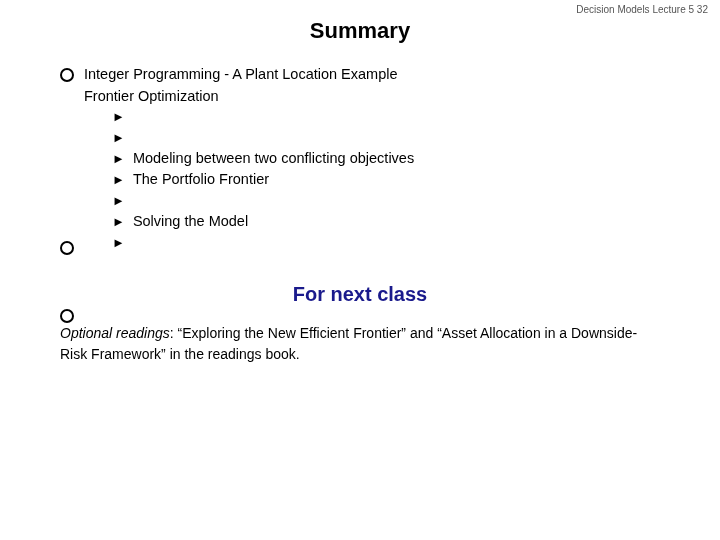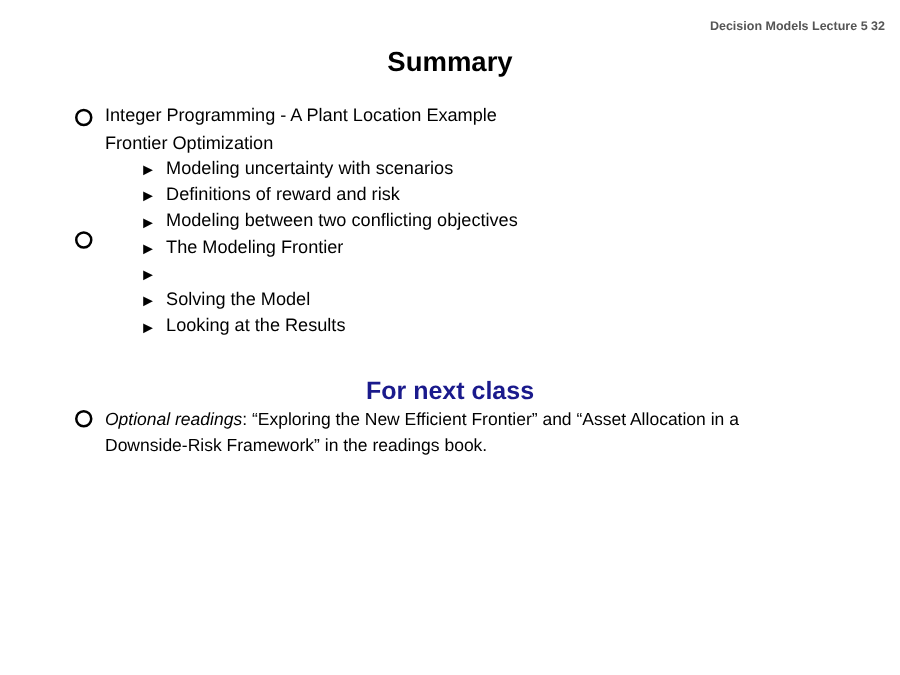--- a/index.html
+++ b/index.html
@@ -14,46 +14,45 @@
       background: #ffffff;
       font-family: Arial, sans-serif;
       font-size: 14px;
       color: #000000;
       overflow: hidden;
       position: relative;
     }
 
     .page-header {
       position: absolute;
-      top: 16px;
+      top: 4px;
       right: 12px;
       font-size: 10px;
       color: #555555;
-      font-weight: bold;
     }
 
     .content {
-      padding: 37px 60px 20px 60px;
+      padding: 18px 60px 20px 60px;
     }
 
     .page-title {
       text-align: center;
       font-size: 22px;
       font-weight: bold;
       margin-bottom: 22px;
     }
 
     .bullet-list {
       list-style: none;
       padding-left: 0;
     }
 
     .bullet-list > li {
       display: flex;
-      align-items: center;
+      align-items: flex-end;
       margin-bottom: 6px;
       font-size: 14.5px;
     }
 
     .circle-bullet {
       display: inline-block;
       width: 14px;
       height: 14px;
       border: 2px solid #000;
       border-radius: 50%;
@@ -89,20 +88,21 @@
       font-size: 20px;
       font-weight: bold;
       color: #1a1a8c;
       margin-top: 28px;
     }
 
     .optional-readings {
       display: flex;
       align-items: flex-start;
       font-size: 14px;
+      flex-direction: column;
     }
 
     .optional-readings .circle-bullet {
       margin-top: 3px;
     }
 
     .optional-readings-text {
       font-size: 14px;
       line-height: 1.5;
     }
@@ -133,44 +133,41 @@
       <span class="circle-bullet"></span>
       <span>Integer Programming - A Plant Location Example</span>
     </li>
     <li>
       <span class="circle-bullet"></span>
       <div>
         <span>Frontier Optimization</span>
         <ul class="sub-list sub-indent">
           <li>
             <span class="arrow-bullet">►</span>
-            <span>Modeling uncertainty with scenarios</span>
           </li>
           <li>
             <span class="arrow-bullet">►</span>
-            <span>Definitions of reward and risk</span>
           </li>
           <li>
             <span class="arrow-bullet">►</span>
             <span>Modeling between two conflicting objectives</span>
           </li>
           <li>
             <span class="arrow-bullet">►</span>
-            <span>The Modeling Frontier</span>
+            <span>The Portfolio Frontier</span>
           </li>
           <li>
             <span class="arrow-bullet">►</span>
           </li>
           <li>
             <span class="arrow-bullet">►</span>
             <span>Solving the Model</span>
           </li>
           <li>
             <span class="arrow-bullet">►</span>
-            <span>Looking at the Results</span>
           </li>
         </ul>
       </div>
     </li>
   </ul>
 
   <div class="for-next-class">
     <span>For next class</span>
   </div>
 

